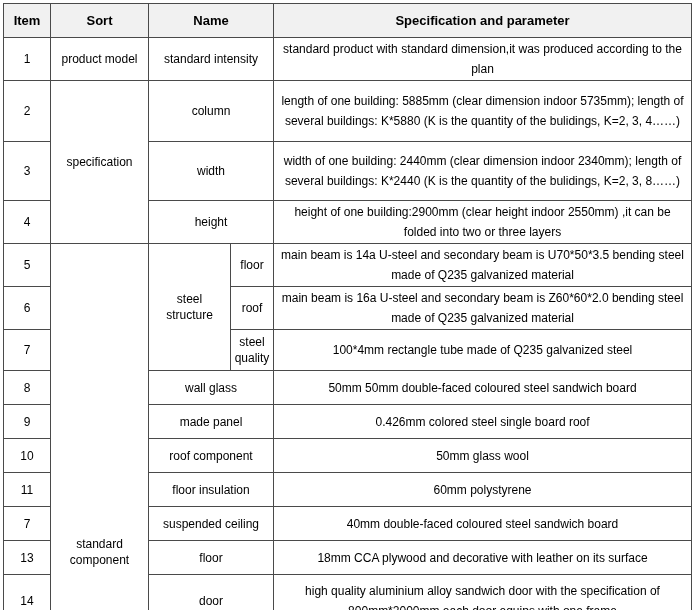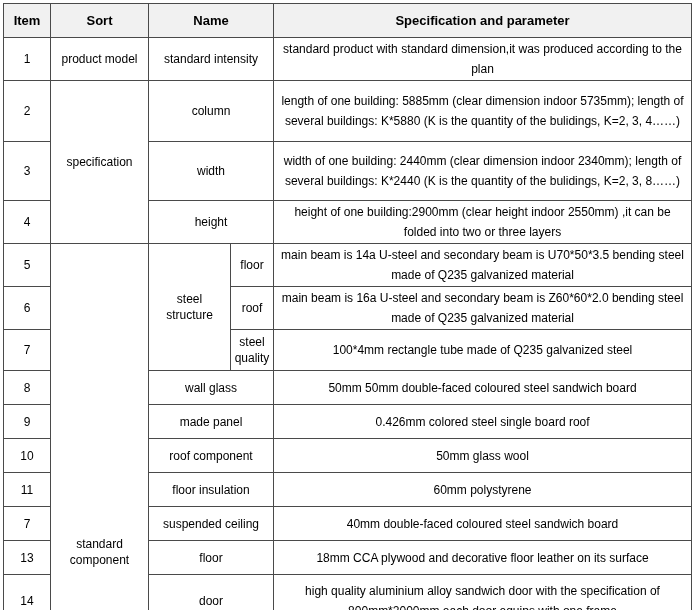--- a/index.html
+++ b/index.html
@@ -156,21 +156,21 @@
 
     <tr class="h34">
       <td class="item">7</td>
       <td class="name" colspan="2">suspended ceiling</td>
       <td class="spec">40mm double-faced coloured steel sandwich board</td>
     </tr>
 
     <tr class="h34">
       <td class="item">13</td>
       <td class="name" colspan="2">floor</td>
-      <td class="spec">18mm CCA plywood and decorative floor leather on its surface</td>
+      <td class="spec">18mm CCA plywood and decorative with leather on its surface</td>
     </tr>
 
     <tr class="h52">
       <td class="item">14</td>
       <td class="name" colspan="2">door</td>
       <td class="spec">high quality aluminium alloy sandwich door with the specification of 800mm*2000mm,each door equips with one frame</td>
     </tr>
 
   </tbody>
     </table>

